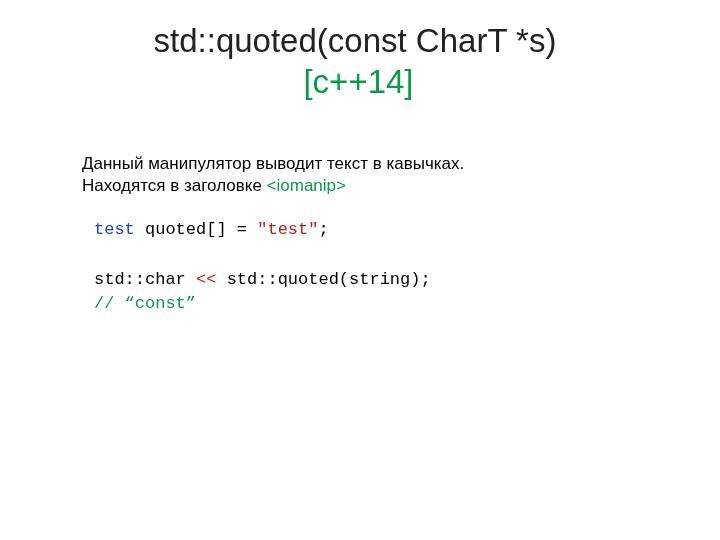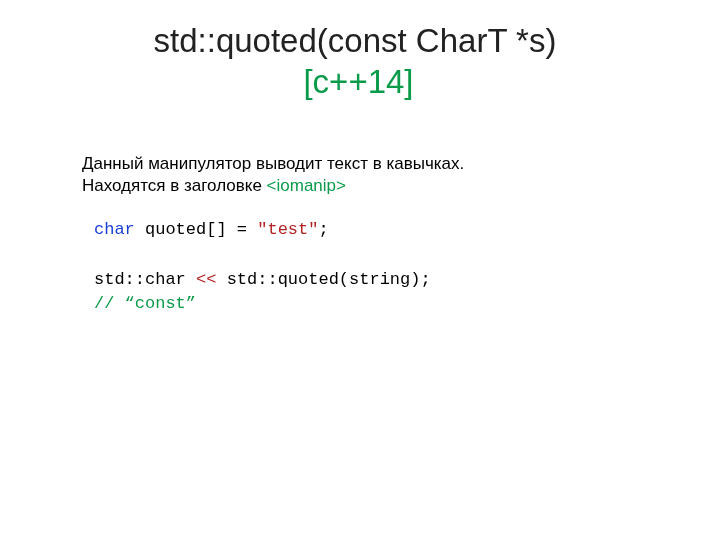--- a/index.html
+++ b/index.html
@@ -57,19 +57,19 @@
     <span>std::quoted(const CharT *s)</span><br>
     <span class="standard">[c++14]</span>
   </h1>
 
   <div class="body">
     <div class="desc">
       <span>Данный манипулятор выводит текст в кавычках.</span><br>
       <span>Находятся в заголовке </span><span class="header-name">&lt;iomanip&gt;</span>
     </div>
 
-    <div class="code"><span class="kw">char</span><span> quoted[] = </span><span class="str">"test"</span><span>;</span>
+    <div class="code"><span class="kw">test</span><span> quoted[] = </span><span class="str">"test"</span><span>;</span>
 
 <span>std::char </span><span class="op">&lt;&lt;</span><span> std::quoted(string);</span>
 <span class="cmt">// “const”</span></div>
   </div>
 
 </div>
 
 </body></html>

